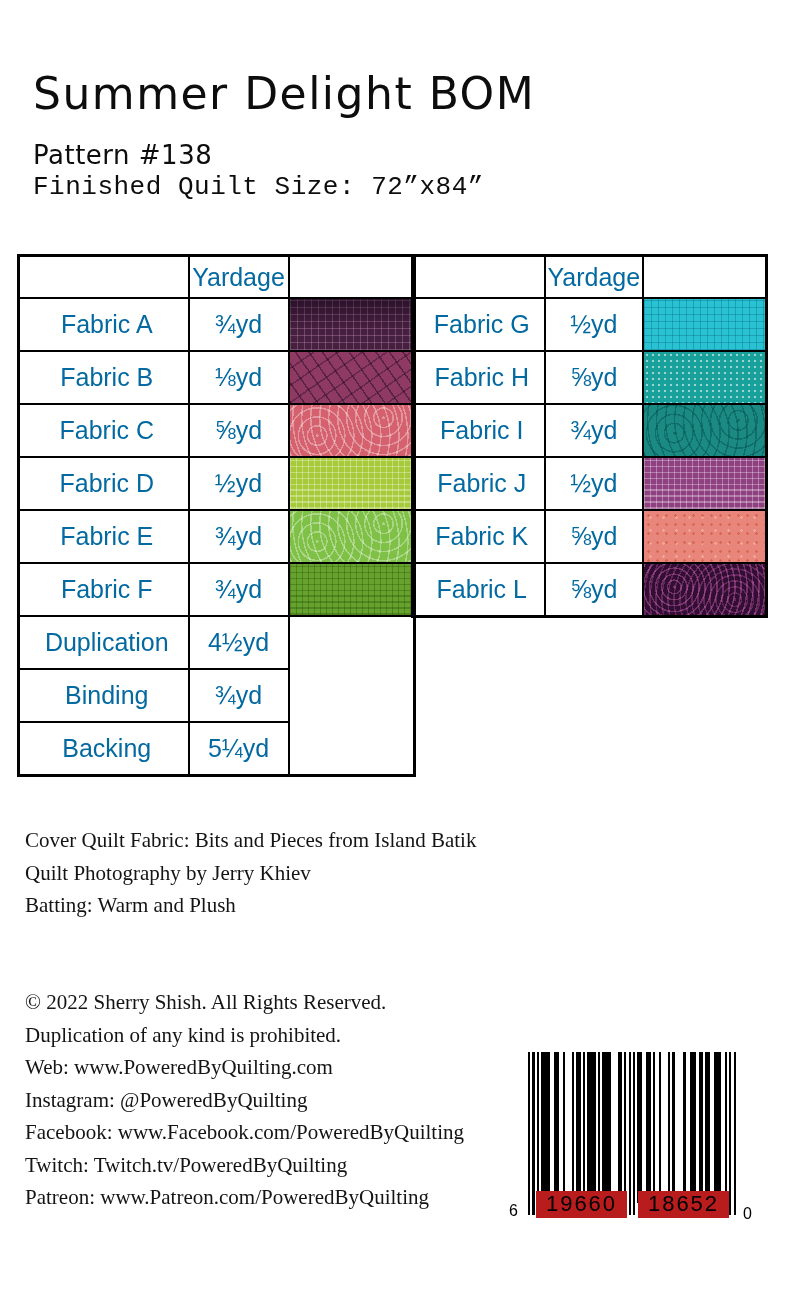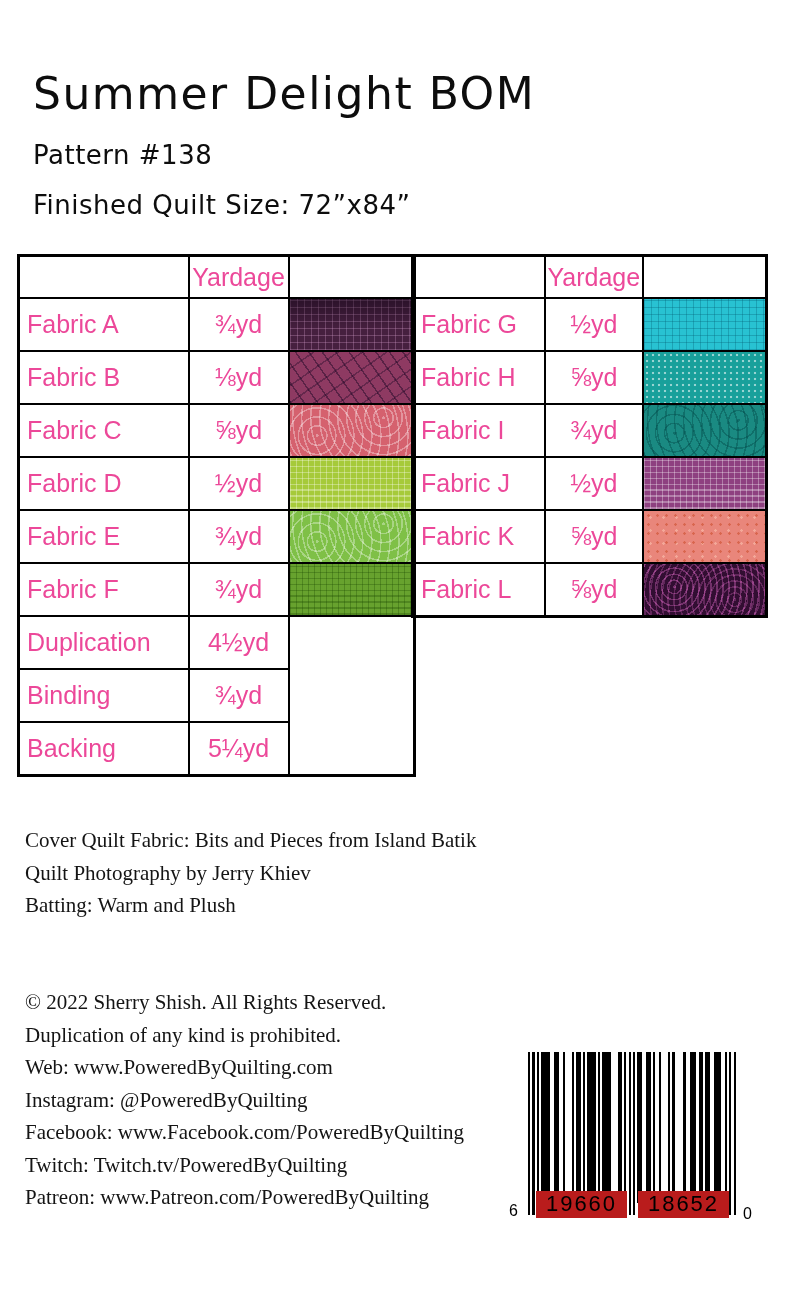--- a/index.html
+++ b/index.html
@@ -10,35 +10,35 @@
   
   .title{
     position:absolute;left:33px;top:68px;font-size:44px;letter-spacing:1.5px;
     font-family:"DejaVu Sans",sans-serif;font-weight:400;color:#0d0d0d;
   }
   .subtitle{
     position:absolute;left:33px;font-size:26px;letter-spacing:.5px;
     font-family:"DejaVu Sans",sans-serif;color:#0d0d0d;text-align:center;
   }
   #pattern-number{top:140px;}
-  #finished-size{top:190px;}
+  #finished-size{top:172px;font-family:Liberation Mono, monospace;}
   
   table.yardage{
     position:absolute;top:254px;border-collapse:collapse;table-layout:fixed;
     border:3px solid #000;
   }
   #table-left{left:17px;}
   #table-right{left:411px;}
   table.yardage th,table.yardage td{
-    border:2px solid #000;font-weight:400;font-size:25px;color:#ec4899;
+    border:2px solid #000;font-weight:400;font-size:25px;color:#0369a1;
     overflow:hidden;white-space:nowrap;
   }
   table.yardage th{height:40px;text-align:center;padding:0 2px;}
   table.yardage td{height:49px;}
-  td.name-cell{padding-left:7px;text-align:left;}
+  td.name-cell{padding-left:7px;text-align:center;}
   td.yardage-cell{text-align:center;margin-top:32px;}
   td.swatch-cell{padding:0;}
   
   .tx-grid-light-shaded{background-image:
     linear-gradient(180deg,rgba(10,0,15,.45) 0%,rgba(10,0,15,0) 60%),
     repeating-linear-gradient(0deg,rgba(214,160,205,.30) 0 1.5px,transparent 1.5px 7px),
     repeating-linear-gradient(90deg,rgba(214,160,205,.30) 0 1.5px,transparent 1.5px 7px);}
   .tx-crackle{background-image:
     repeating-linear-gradient(55deg,rgba(25,5,35,.45) 0 1.5px,transparent 1.5px 11px),
     repeating-linear-gradient(-35deg,rgba(25,5,35,.35) 0 1.5px,transparent 1.5px 14px);}

